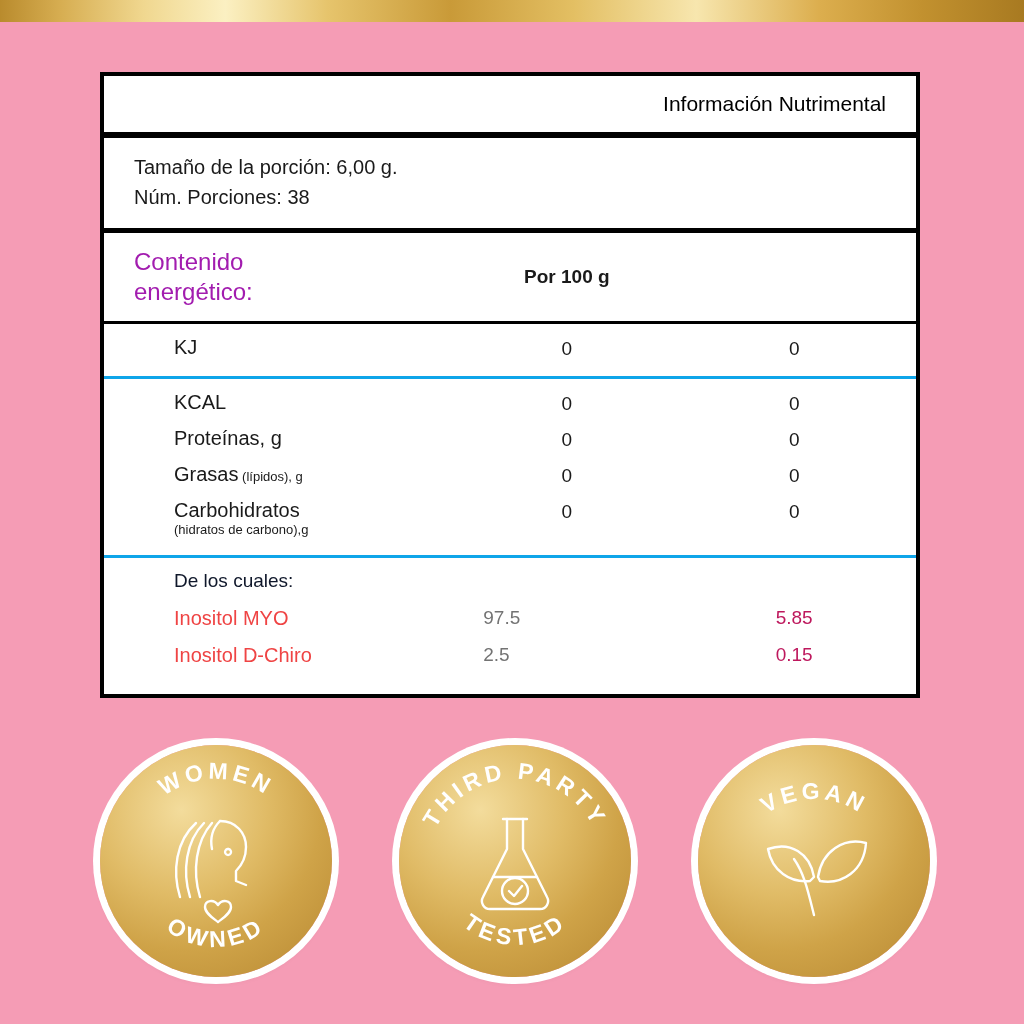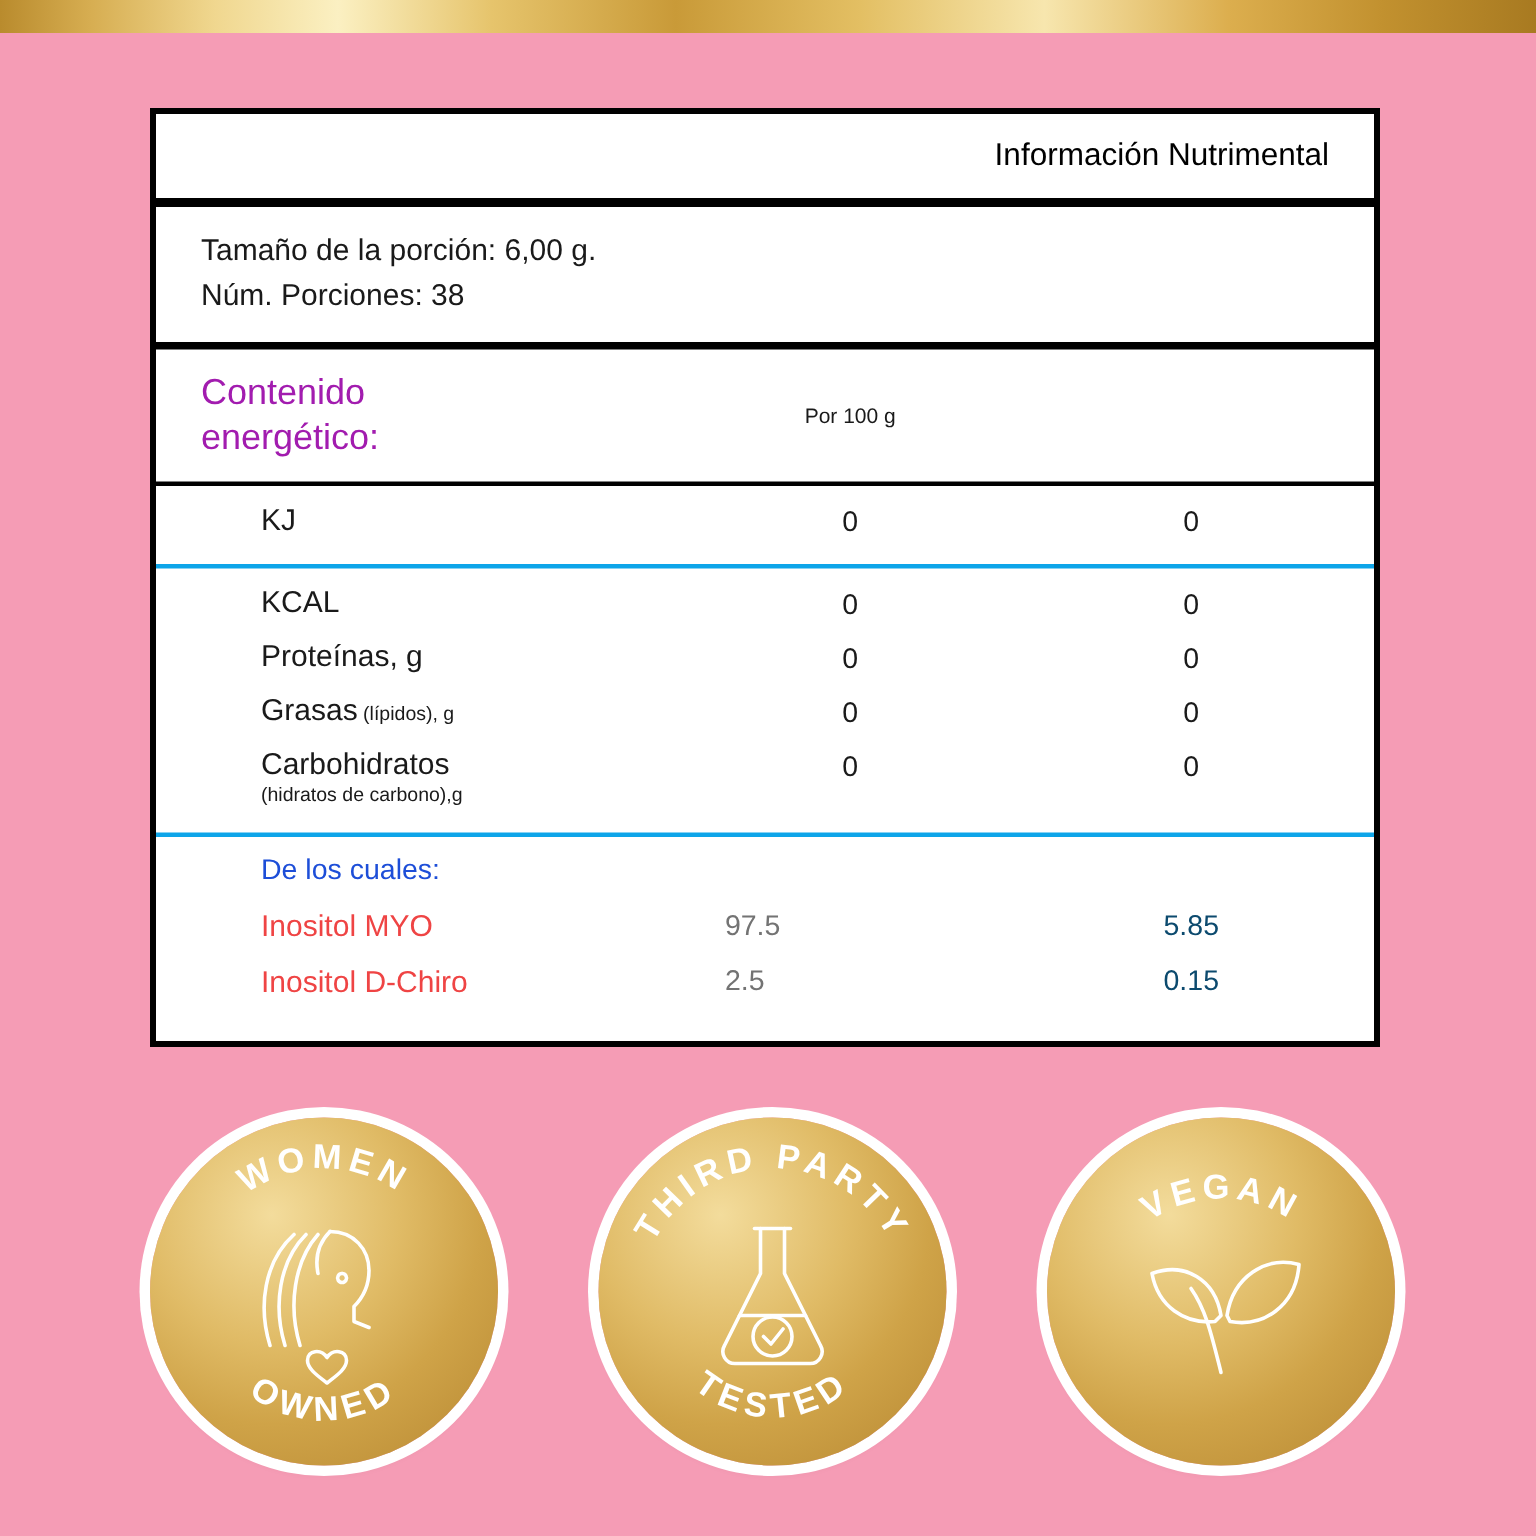--- a/index.html
+++ b/index.html
@@ -67,22 +67,23 @@
     width: 44%;
     padding-left: 30px;
     box-sizing: border-box;
     font-size: 24px;
     color: #a21caf;
     line-height: 1.25;
   }
   .col-a {
     width: 26%;
     text-align: center;
-    font-size: 14px;
-    color: #1a1a1a;
+    font-size: 19px;
+    color: #1a1a1a;
+    font-weight: bold;
   }
   .col-b {
     width: 30%;
     text-align: center;
     font-size: 19px;
     color: #1a1a1a;
   }
   .nutrient-block {
     border-bottom: 3px solid #0ea5e9;
     padding: 6px 0 10px 0;
@@ -120,21 +121,21 @@
     font-size: 19px;
     color: #1a1a1a;
     padding-top: 2px;
   }
   .sub-block {
     padding: 12px 0 20px 0;
   }
   .sub-block .heading {
     padding-left: 70px;
     font-size: 19px;
-    color: #1d4ed8;
+    color: #0f172a;
     padding-bottom: 8px;
   }
   .sub-row {
     display: flex;
     align-items: center;
     padding: 7px 0;
   }
   .sub-row .name {
     width: 44%;
     padding-left: 70px;
@@ -147,21 +148,21 @@
     text-align: left;
     padding-left: 22px;
     box-sizing: border-box;
     font-size: 19px;
     color: #737373;
   }
   .sub-row .v2 {
     width: 30%;
     text-align: center;
     font-size: 19px;
-    color: #0c4a6e;
+    color: #be185d;
   }
   
   .badges {
     position: absolute;
     top: 745px;
     left: 100px;
     width: 830px;
     height: 250px;
     display: flex;
     justify-content: space-between;

